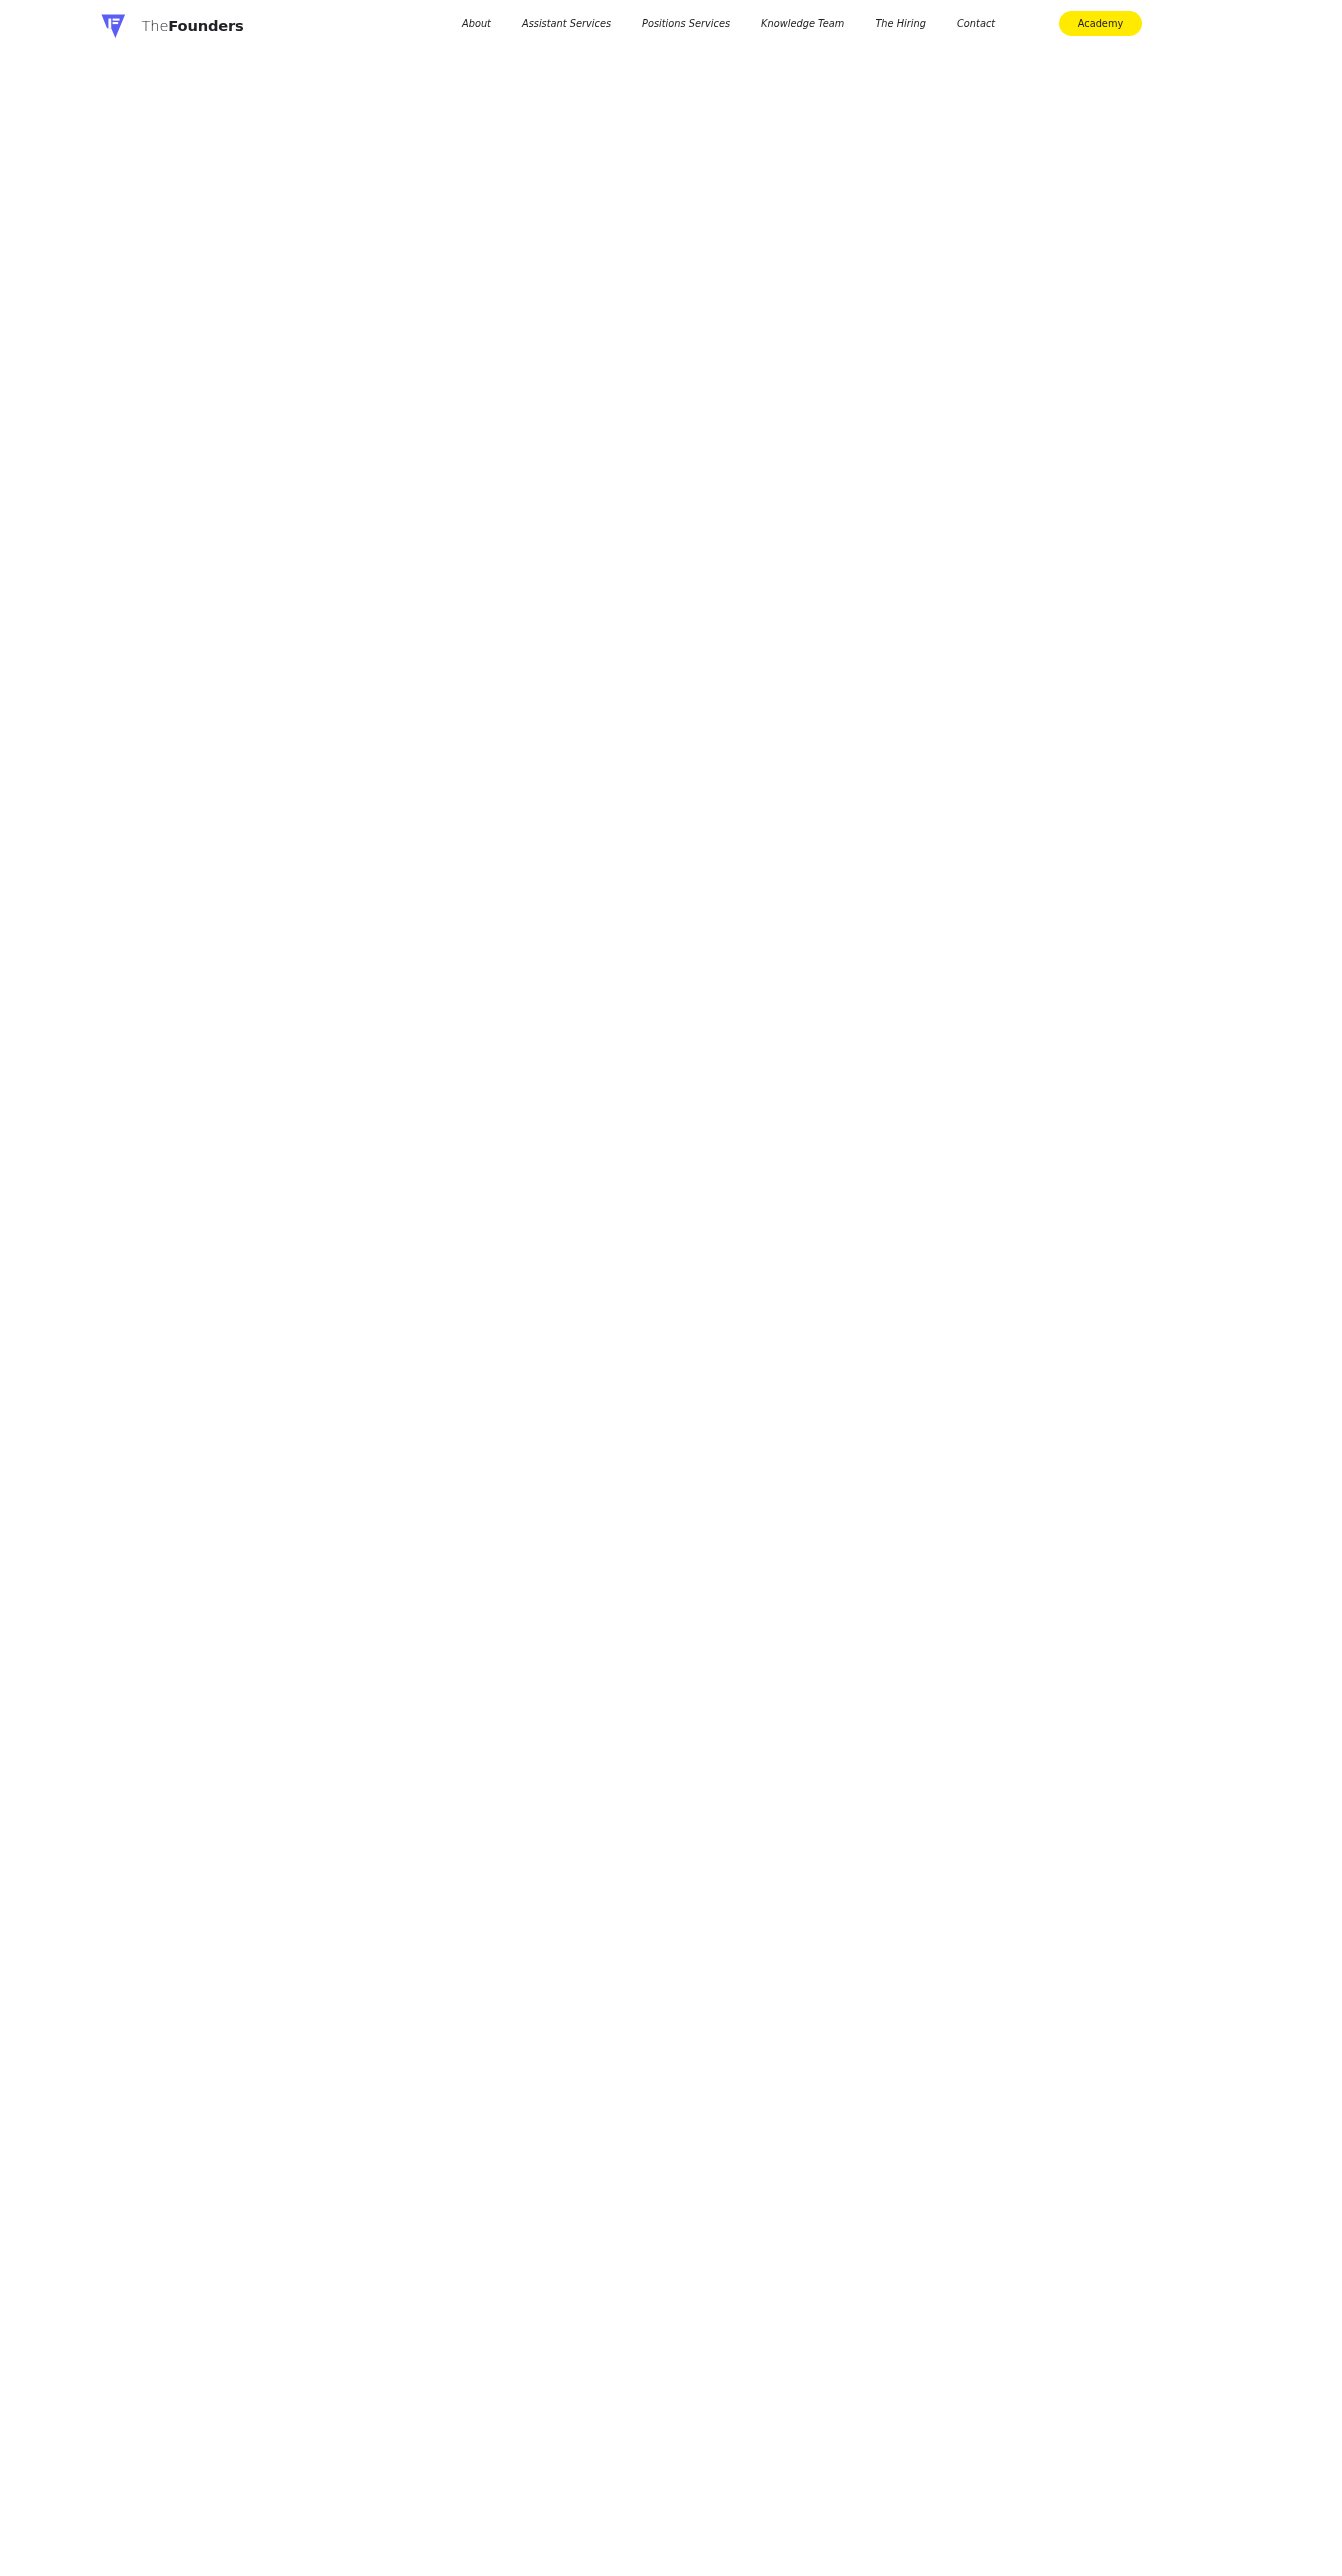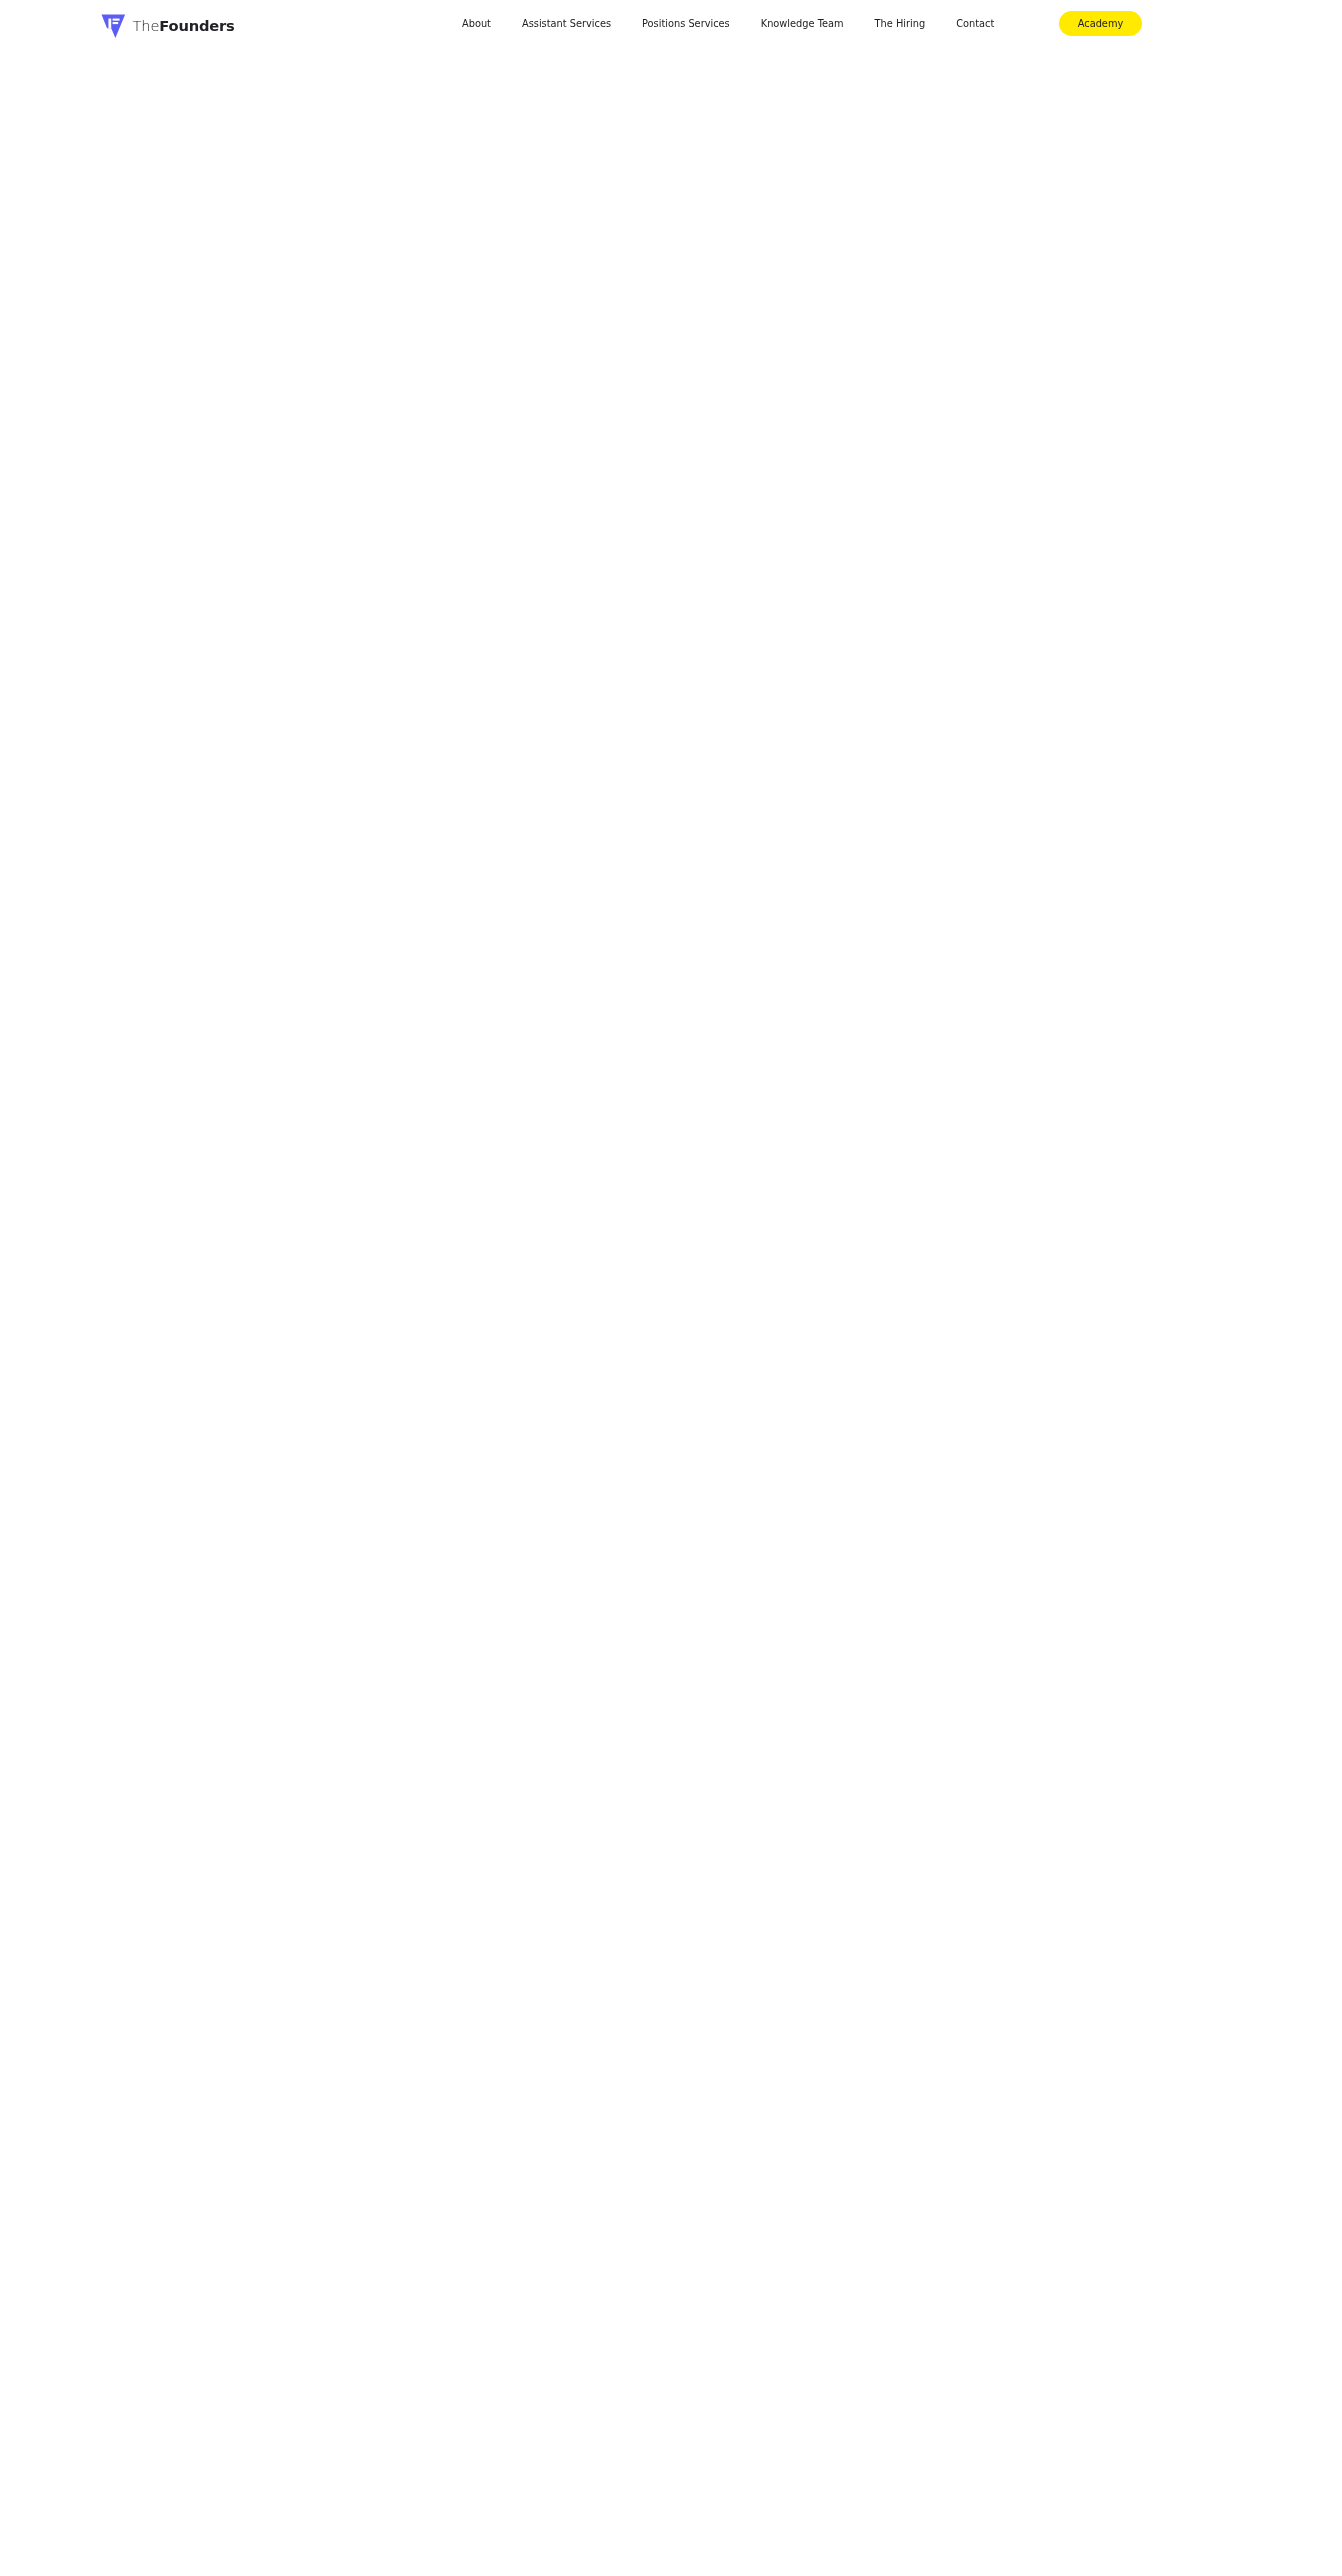--- a/index.html
+++ b/index.html
@@ -1,27 +1,27 @@
 <!DOCTYPE html>
 <html style="font-size:11.2px"><head>
 <meta charset="utf-8">
 <style>
   * { box-sizing: border-box; margin: 0; padding: 0; }
   html, body { width: 1343px; background: #ffffff; }
   body { font-family: "DejaVu Sans", sans-serif; color: #222226; position: relative; overflow-x: hidden; }
 
   
   .nav { position: relative; height: 49px; background: #fff; z-index: 5; }
-  .logo { position: absolute; left: 100px; top: 12.6px; display: flex; align-items: center; gap: 6px; }
+  .logo { position: absolute; left: 100px; top: 12.6px; display: flex; align-items: center; gap: 15px; }
   .logo svg { width: 26.6px; height: 25px; }
   .logo-text { font-size: 14.7px; letter-spacing: -0.2px; }
   .logo-text .thin { font-weight: 300; }
   .logo-text .bold { font-weight: 700; }
   .menu { position: absolute; left: 462px; top: 11.2px; display: flex; align-items: center; height: 25px; }
-  .menu a { font-size: 9.8px; color: #222226; text-decoration: none; margin-right: 31px; white-space: nowrap; }
+  .menu a { font-size: 9.8px; color: #222226; text-decoration: none; margin-right: 31px; white-space: nowrap; font-style: italic; }
   .contact-btn { position: absolute; left: 1059px; top: 11.2px; width: 83px; height: 25px; border-radius: 12.6px; background: #ffea00; font-size: 9.8px; display: flex; align-items: center; justify-content: center; color: #222226; }
 
   
   .hero { position: absolute; left: 0; top: 49px; width: 1343px; height: 427px; overflow: hidden; }
   .hero-blob { position: absolute; left: -294px; top: -1294px; width: 1930px; height: 1768px; border-radius: 50%; background: #ffea00; }
   .hero-title { position: absolute; left: 0; width: 1343px; top: 148px; text-align: center; font-size: 71px; font-weight: 700; color: #222226; letter-spacing: -0.7px; }
   .hero-text { position: absolute; left: 423px; width: 497px; top: 256px; text-align: center; font-size: 11px; line-height: 17px; color: #222226; }
   .shape { position: absolute; }
 
   

